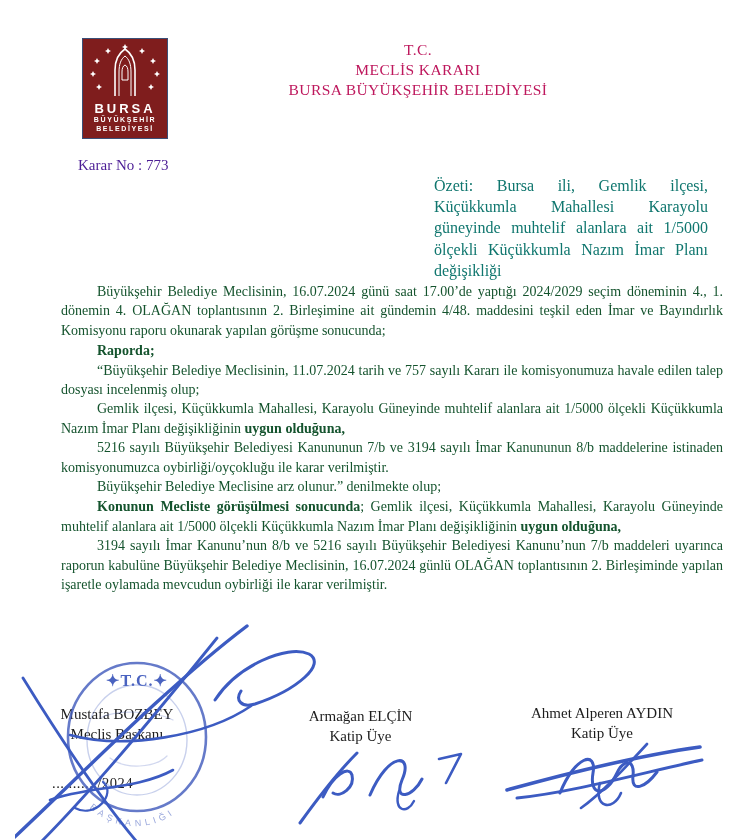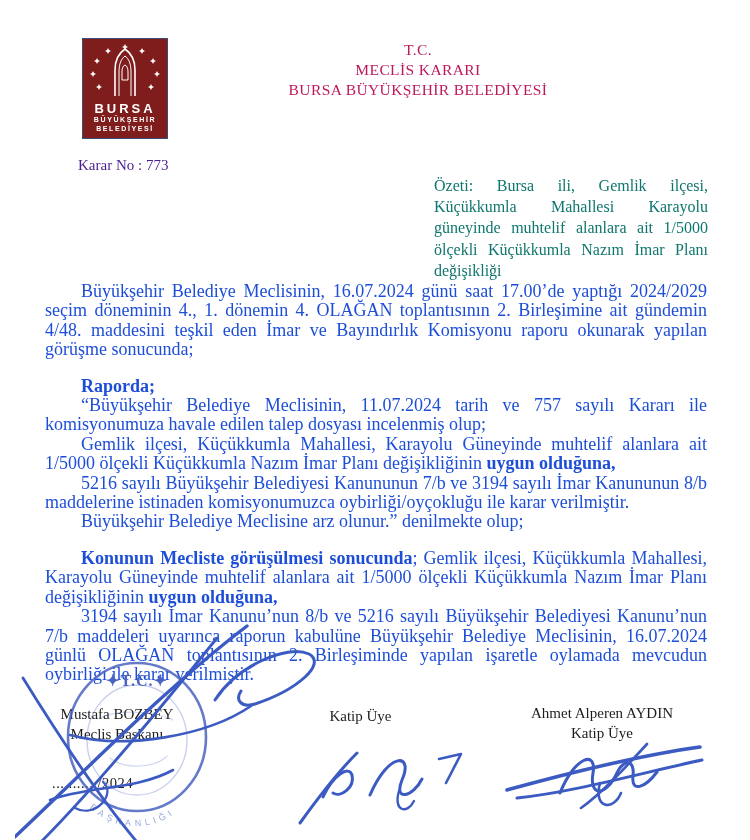--- a/index.html
+++ b/index.html
@@ -31,25 +31,25 @@
     letter-spacing:.4px;
   }
   
   .karar-no{position:absolute;left:78px;top:157px;font-size:15px;color:#4c1d95;}
   .ozet{
     position:absolute;left:434px;top:151px;width:274px;
     font-size:16px;line-height:21.2px;text-align:justify;color:#0f766e;margin-top:24px;
   }
   
   .body{
-    position:absolute;left:45px;top:282px;width:662px;
-    font-size:18px;line-height:19.4px;text-align:justify;color:#1d4ed8;
+    position:absolute;left:61px;top:282px;width:662px;
+    font-size:14px;line-height:19.4px;text-align:justify;color:#14532d;
   }
   .body p{margin:0;text-indent:36px;}
-  .body p.gap{margin-top:17px;}
+  .body p.gap{margin-top:1px;}
   .b{font-weight:bold;}
   
   .sig-col{position:absolute;text-align:center;font-size:15px;line-height:20px;color:#1d1d1d;}
   .sig-left{left:32px;top:704px;width:170px;}
   .sig-middle{left:288px;top:706px;width:145px;}
   .sig-right{left:512px;top:703px;width:180px;}
   .sig-date{position:absolute;left:52px;top:775px;font-size:14.5px;letter-spacing:.5px;color:#222;}
   .ink{position:absolute;pointer-events:none;}
   .ink path{fill:none;stroke:#3c5bc2;stroke-linecap:round;stroke-linejoin:round;}
   .stamp-stroke{stroke:#4a63c0 !important;}
@@ -103,20 +103,21 @@
     <p>3194 sayılı İmar Kanunu’nun 8/b ve 5216 sayılı Büyükşehir Belediyesi Kanunu’nun 7/b maddeleri uyarınca raporun kabulüne Büyükşehir Belediye Meclisinin, 16.07.2024 günlü OLAĞAN toplantısının 2. Birleşiminde yapılan işaretle oylamada mevcudun oybirliği ile karar verilmiştir.</p>
   </div>
 
   <div class="sig-col sig-left">
     <div>Mustafa BOZBEY</div>
     <div>Meclis Başkanı</div>
   </div>
   <div class="sig-date">.........../2024</div>
 
   <div class="sig-col sig-middle">
+    <div>Armağan ELÇİN</div>
     <div>Katip Üye</div>
   </div>
 
   <div class="sig-col sig-right">
     <div>Ahmet Alperen AYDIN</div>
     <div>Katip Üye</div>
   </div>
 
   <svg class="ink" style="left:15px;top:618px;" width="320" height="225" viewBox="0 0 320 225">
     <defs>

